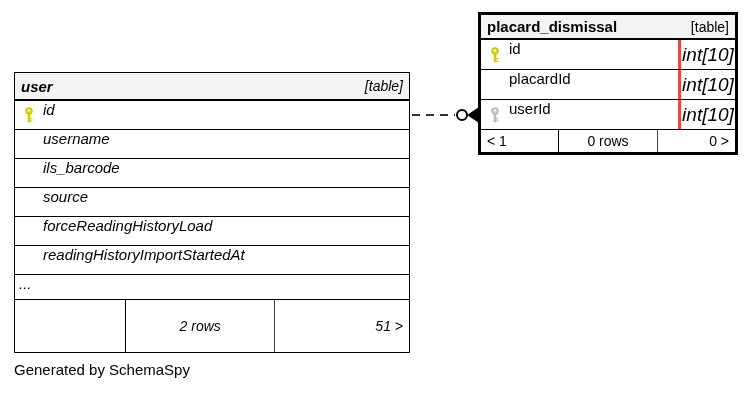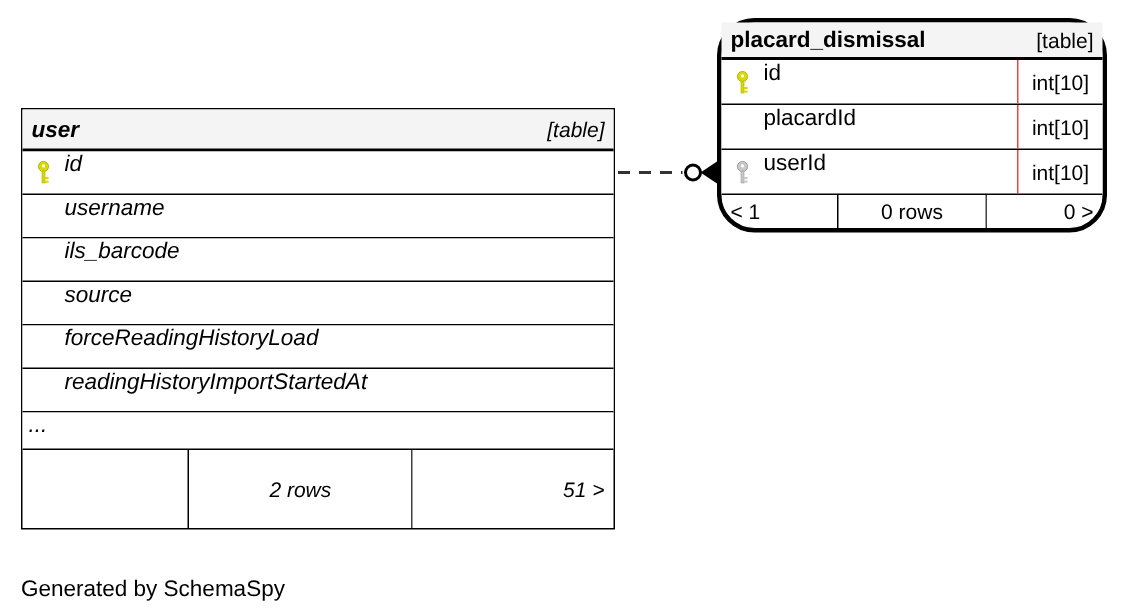--- a/index.html
+++ b/index.html
@@ -21,23 +21,24 @@
   .tname { font-weight:bold; font-size:15px; }
   .badge { font-size:14px;text-align:center; }
   .trow {
     display:flex; border-bottom:1px solid #000;
     box-sizing:border-box; flex:0 0 auto; background:#fff;
   }
   .keycell { width:28px; flex:0 0 28px; display:flex; justify-content:center; align-items:center; }
   .colname { font-size:15px; white-space:nowrap; }
   .typecell {
     margin-left:auto; align-self:stretch; width:57px; flex:0 0 57px;
-    border-left:1px solid #ef4444; box-sizing:border-box;
+    border-left:3px solid #ef4444; box-sizing:border-box;
     display:flex; align-items:center; justify-content:center;
-    font-size:14px;
+    font-size:19px;
+    font-style:italic;
   }
   .ellipsisrow { padding-left:4px; font-size:15px; }
   .tfoot { display:flex; box-sizing:border-box; flex:1 0 auto; align-items:center; }
   .fcell {
     height:100%; box-sizing:border-box; display:flex; align-items:center;
     font-size:14px; padding:0 6px;
   }
   .fcell.mid { border-left:1px solid #000; border-right:1px solid #404040; justify-content:center; }
   .fcell.left { justify-content:flex-start; }
   .fcell.right { justify-content:flex-end; }
@@ -46,30 +47,30 @@
   #user-table { left:14px; top:72px; width:396px; height:281px;font-style:italic; }
   #user-table .thead { height:28px; }
   #user-table .trow { height:29px; }
   #user-table .ellipsisrow { height:25px; }
   #user-table .tfoot { height:23px; }
   #user-table .fcell.c1 { width:112px; }
   #user-table .fcell.c2 { width:153px; }
   #user-table .fcell.c3 { width:136px; }
 
   
-  #placard-table { left:478px; top:12px; width:260px; height:143px;border-radius:25px; }
+  #placard-table { left:478px; top:12px; width:260px; height:143px; }
   #placard-table .thead { height:25px; }
   #placard-table .trow { height:30px; }
   #placard-table .tfoot { height:22px; }
   #placard-table .fcell.c1 { width:77px; }
   #placard-table .fcell.c2 { width:100px; }
   #placard-table .fcell.c3 { width:77px; }
 
   .connector-svg { position:absolute; left:0; top:0; pointer-events:none; }
-  .generator-note { position:absolute; left:14px; top:384px; font-size:15px; }
+  .generator-note { position:absolute; left:14px; top:361px; font-size:15px; }
   .keyicon { display:block; }
 </style>
 </head>
 <body>
 
 <div class="canvas">
 
   <div class="dbtable" id="user-table">
     <div class="thead">
       <span class="tname">user</span>

